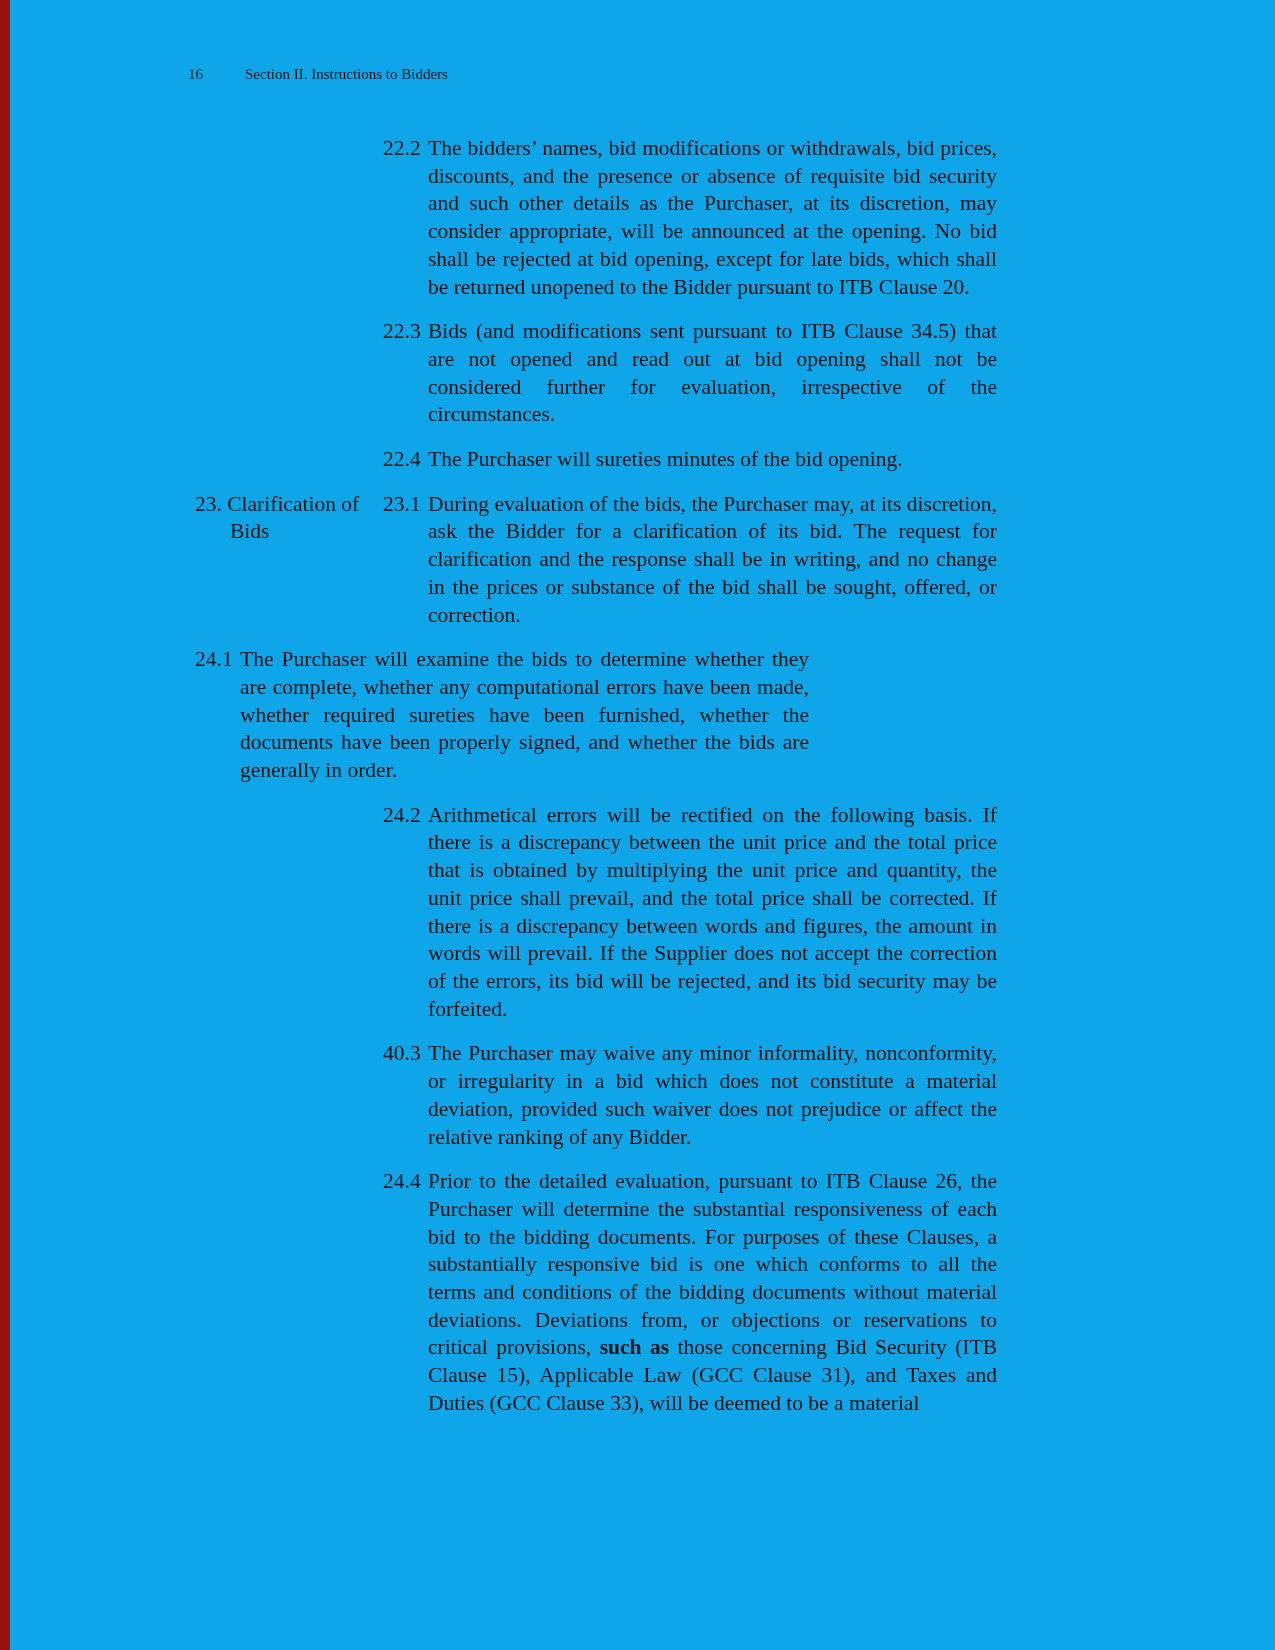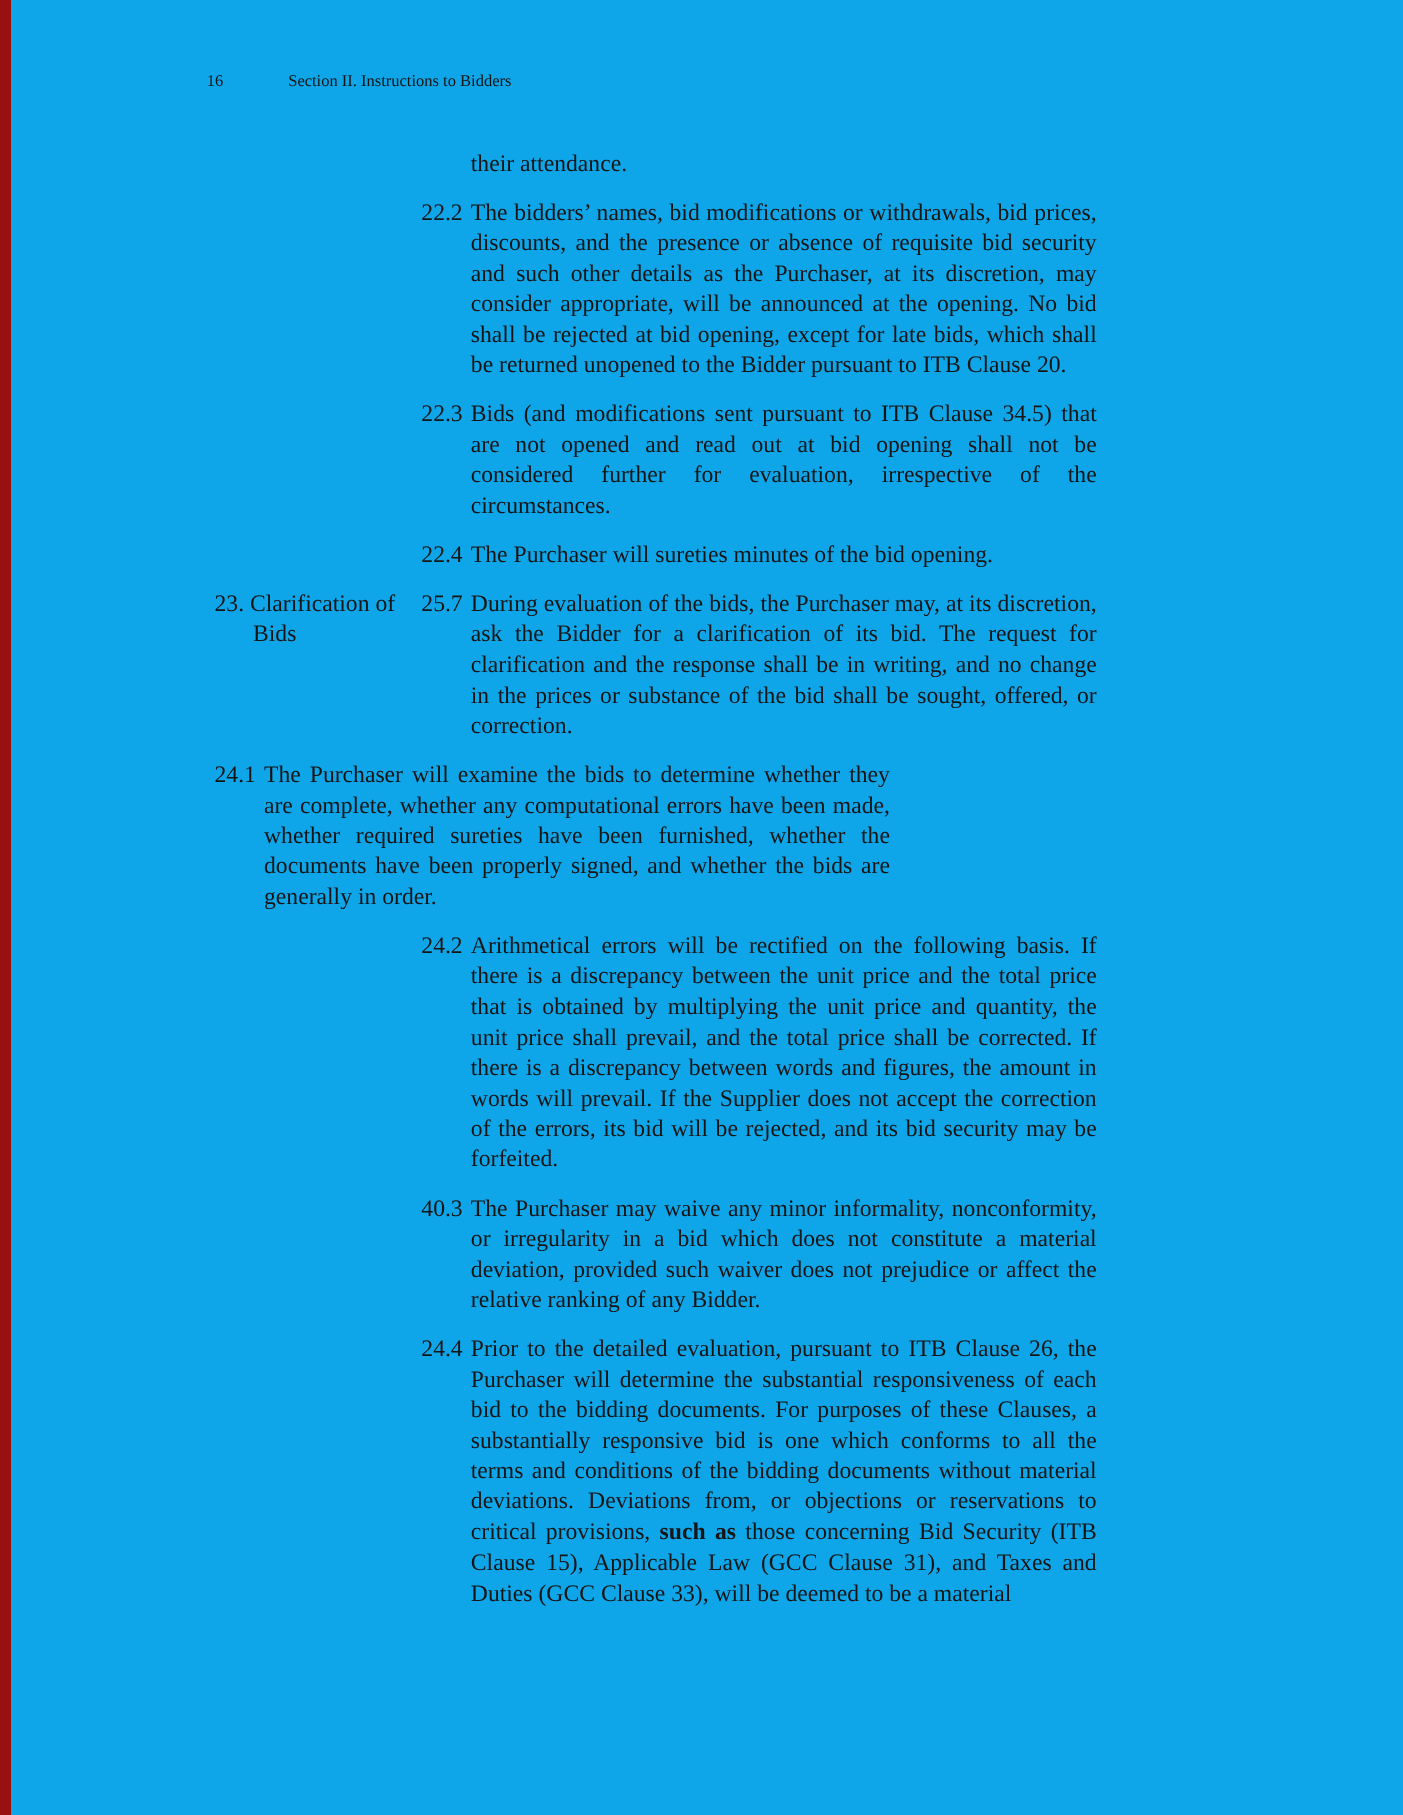--- a/index.html
+++ b/index.html
@@ -21,21 +21,21 @@
   .header {
     position: absolute;
     top: 65px;
     left: 188px;
     font-size: 15px;
     line-height: 18px;
     display: flex;
     white-space: nowrap;
   }
   .header .page-num { display: inline-block; }
-  .header .header-title { display: inline-block; margin-left: 59px; text-align: center; }
+  .header .header-title { display: inline-block; margin-left: 42px; text-align: center; }
   .content {
     position: absolute;
     left: 195px;
     top: 135px;
     width: 802px;
     font-size: 21.5px;
     line-height: 27.7px;
   }
   .row {
     display: flex;
@@ -66,25 +66,20 @@
 <div class="page">
   <div class="edge-stripe"></div>
 
   <div class="header">
     <span class="page-num">16</span>
     <span class="header-title">Section II. Instructions to Bidders</span>
   </div>
 
   <div class="content">
 
-    <div class="row">
-      <div class="mh"></div>
-      <div class="num"></div>
-      <div class="txt">their attendance.</div>
-    </div>
 
     <div class="row">
       <div class="mh"></div>
       <div class="num">22.2</div>
       <div class="txt">The bidders’ names, bid modifications or withdrawals, bid prices, discounts, and the presence or absence of requisite bid security and such other details as the Purchaser, at its discretion, may consider appropriate, will be announced at the opening.  No bid shall be rejected at bid opening, except for late bids, which shall be returned unopened to the Bidder pursuant to ITB Clause 20.</div>
     </div>
 
     <div class="row">
       <div class="mh"></div>
       <div class="num">22.3</div>
@@ -92,21 +87,21 @@
     </div>
 
     <div class="row">
       <div class="mh"></div>
       <div class="num">22.4</div>
       <div class="txt">The Purchaser will sureties minutes of the bid opening.</div>
     </div>
 
     <div class="row">
       <div class="mh"><span>23.</span> <span>Clarification of Bids</span></div>
-      <div class="num">25.7</div>
+      <div class="num">23.1</div>
       <div class="txt">During evaluation of the bids, the Purchaser may, at its discretion, ask the Bidder for a clarification of its bid.  The request for clarification and the response shall be in writing, and no change in the prices or substance of the bid shall be sought, offered, or correction.</div>
     </div>
 
     <div class="row">
       <div class="num">24.1</div>
       <div class="txt">The Purchaser will examine the bids to determine whether they are complete, whether any computational errors have been made, whether required sureties have been furnished, whether the documents have been properly signed, and whether the bids are generally in order.</div>
     </div>
 
     <div class="row">
       <div class="mh"></div>

